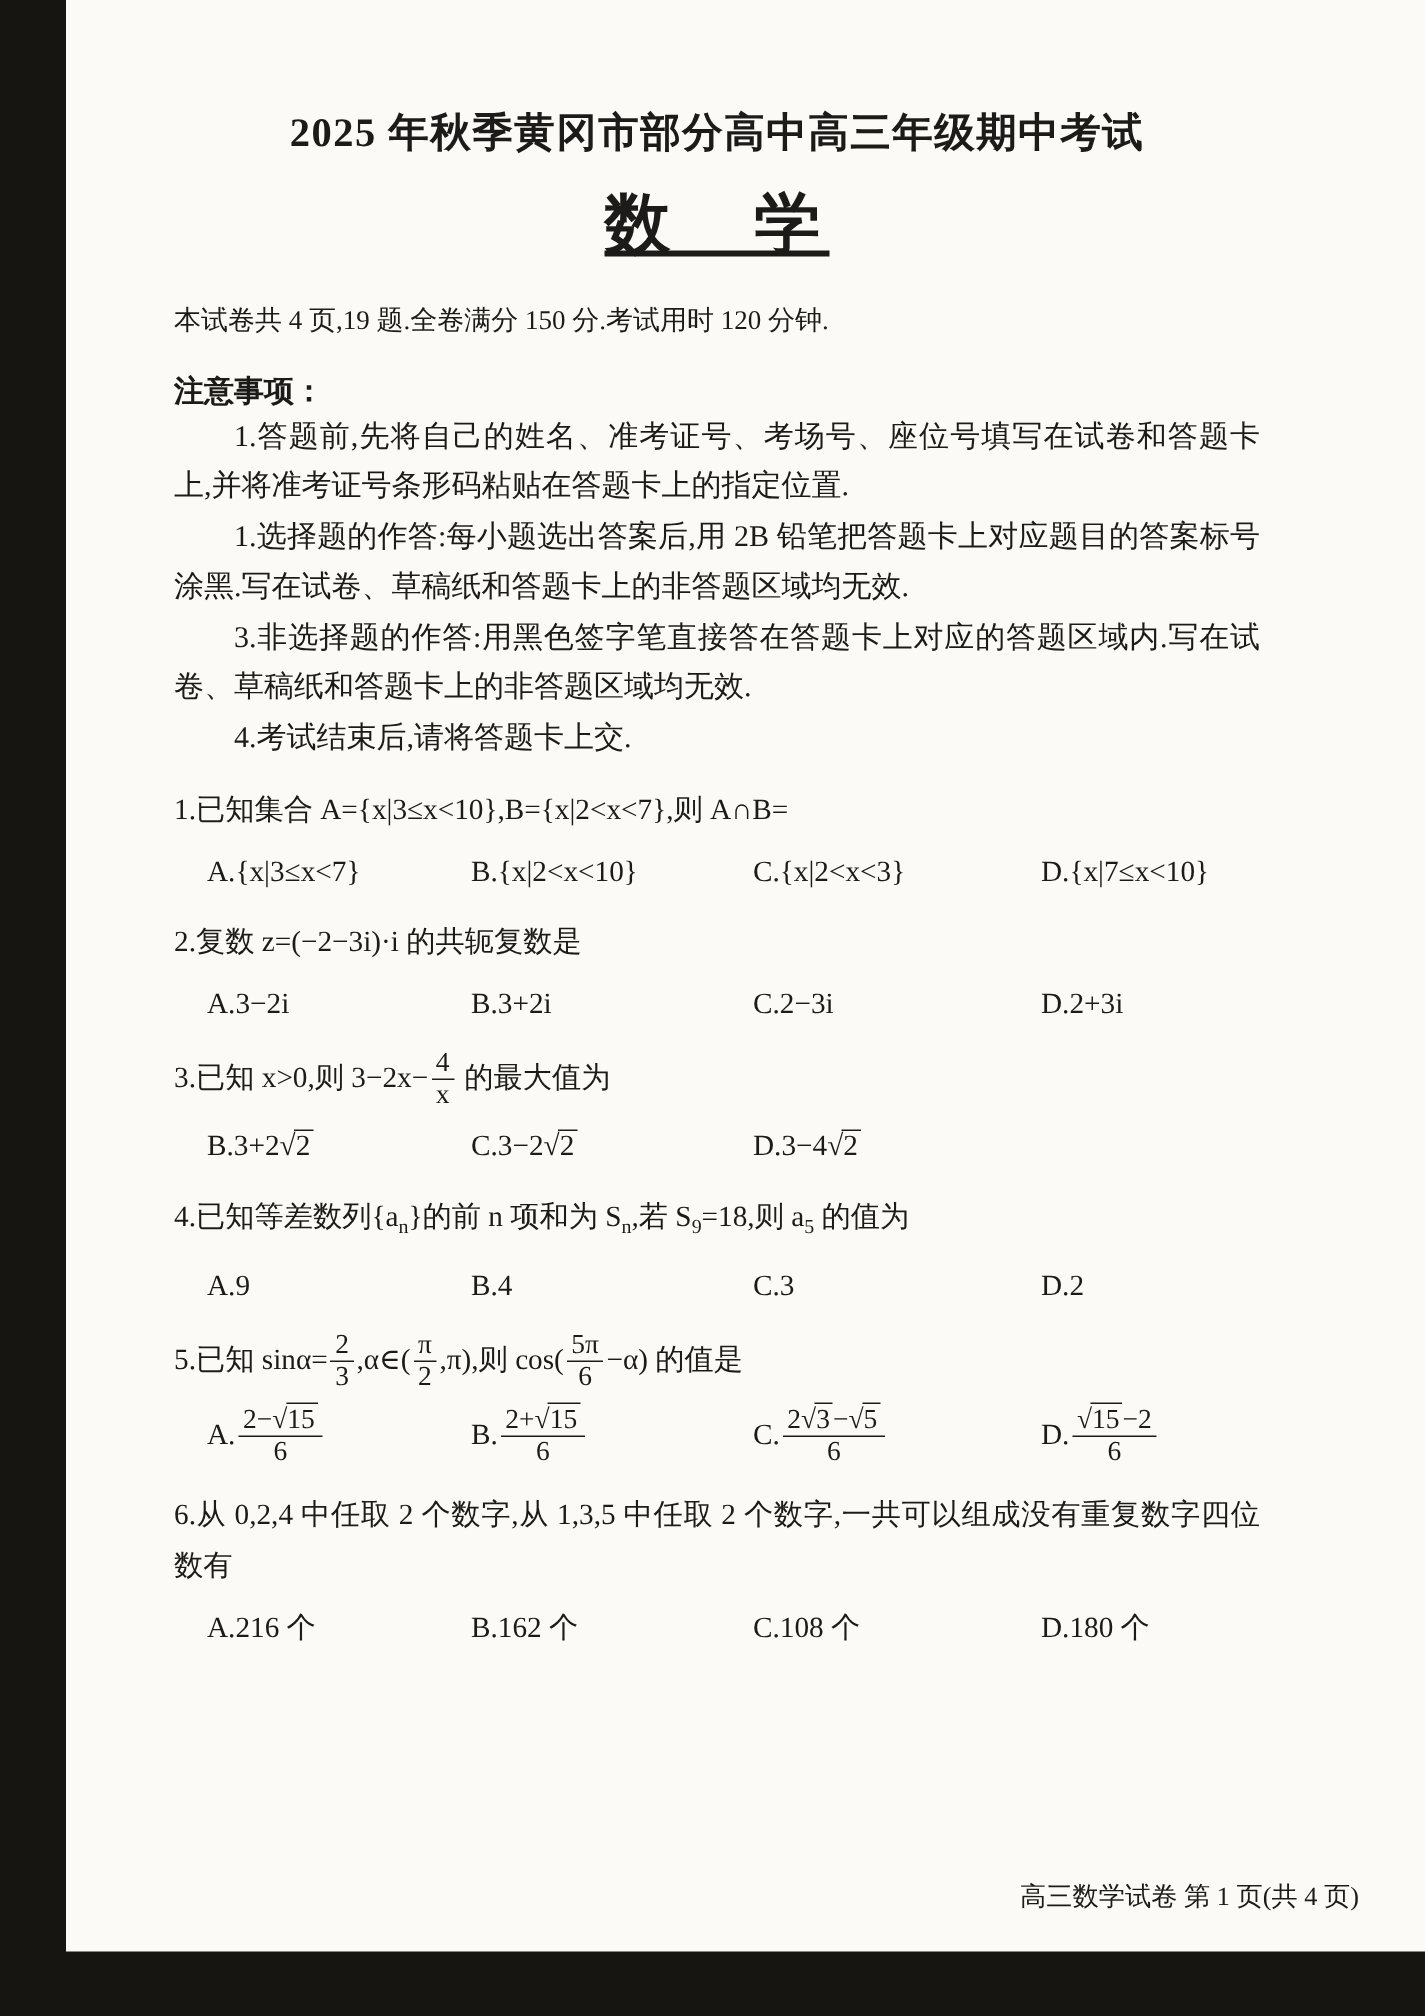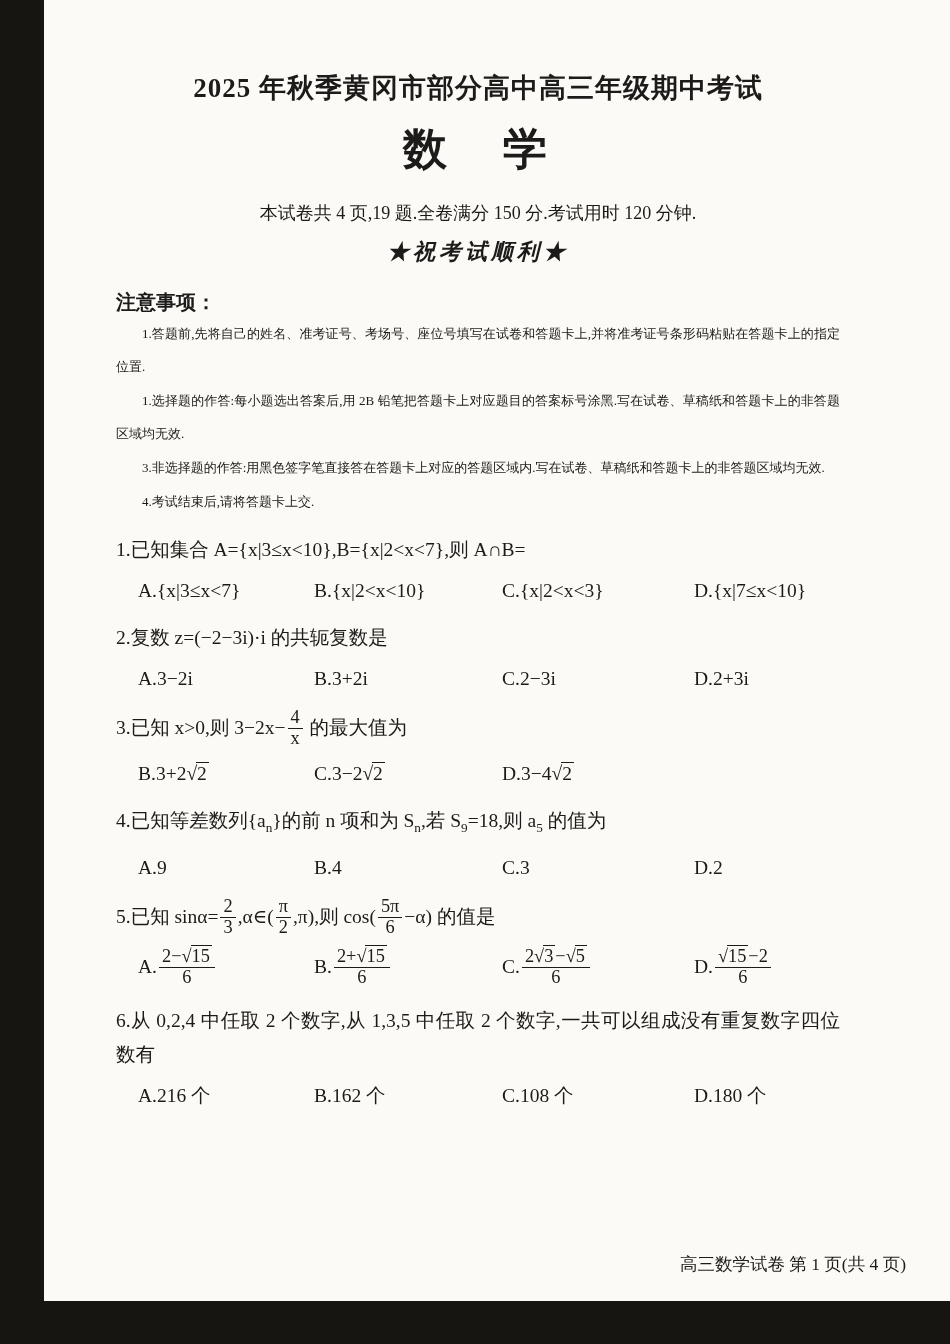--- a/index.html
+++ b/index.html
@@ -9,26 +9,26 @@
     background:#fbfaf6;color:#1c1b19;
     font-family:"Liberation Serif","DejaVu Serif",serif;
   }
   
   .scan-left{position:absolute;left:0;top:0;width:44px;height:1344px;background:#161512;}
   .scan-bottom{position:absolute;left:0;top:1301px;width:950px;height:43px;background:#161512;}
 
   .content{position:absolute;left:116px;top:70px;width:724px;}
 
   .title{text-align:center;font-size:27px;font-weight:bold;letter-spacing:1px;}
-  .subject{text-align:center;font-size:44px;font-weight:bold;letter-spacing:6px;margin-top:14px;}
-  .info{text-align:center;font-size:18px;margin-top:22px;}
+  .subject{text-align:center;font-size:44px;font-weight:bold;letter-spacing:6px;margin-top:14px;text-decoration:underline;}
+  .info{font-size:18px;margin-top:22px;}
   .wish{text-align:center;font-size:22px;font-weight:bold;font-style:italic;letter-spacing:4px;margin-top:12px;}
 
   .notice-header{font-size:20px;font-weight:bold;margin-top:22px;}
-  .notice-item{font-size:13px;line-height:33px;text-indent:2em;text-align:justify;margin-top:1px;}
+  .notice-item{font-size:20px;line-height:33px;text-indent:2em;text-align:justify;margin-top:1px;}
 
   .section-header{
     font-size:19.5px;font-weight:bold;line-height:34px;margin-top:38px;
     padding-left:2em;text-indent:-2em;text-align:justify;
   }
 
   .question{margin-top:15px;}
   .stem{font-size:19.5px;line-height:34px;text-align:justify;}
   .options{
     display:grid;grid-template-columns:176px 188px 192px 1fr;
@@ -49,21 +49,20 @@
 </head>
 <body>
 
 <div class="scan-left"></div>
 <div class="scan-bottom"></div>
 
 <div class="content">
   <div class="title">2025 年秋季黄冈市部分高中高三年级期中考试</div>
   <div class="subject">数　学</div>
   <div class="info">本试卷共 4 页,19 题.全卷满分 150 分.考试用时 120 分钟.</div>
-  <div class="wish">★祝考试顺利★</div>
 
   <div class="notice-header">注意事项：</div>
   <div class="notice-item">1.答题前,先将自己的姓名、准考证号、考场号、座位号填写在试卷和答题卡上,并将准考证号条形码粘贴在答题卡上的指定位置.</div>
   <div class="notice-item">1.选择题的作答:每小题选出答案后,用 2B 铅笔把答题卡上对应题目的答案标号涂黑.写在试卷、草稿纸和答题卡上的非答题区域均无效.</div>
   <div class="notice-item">3.非选择题的作答:用黑色签字笔直接答在答题卡上对应的答题区域内.写在试卷、草稿纸和答题卡上的非答题区域均无效.</div>
   <div class="notice-item">4.考试结束后,请将答题卡上交.</div>
 
 
   <div class="question">
     <div class="stem">1.已知集合 A={x|3≤x&lt;10},B={x|2&lt;x&lt;7},则 A∩B=</div>

